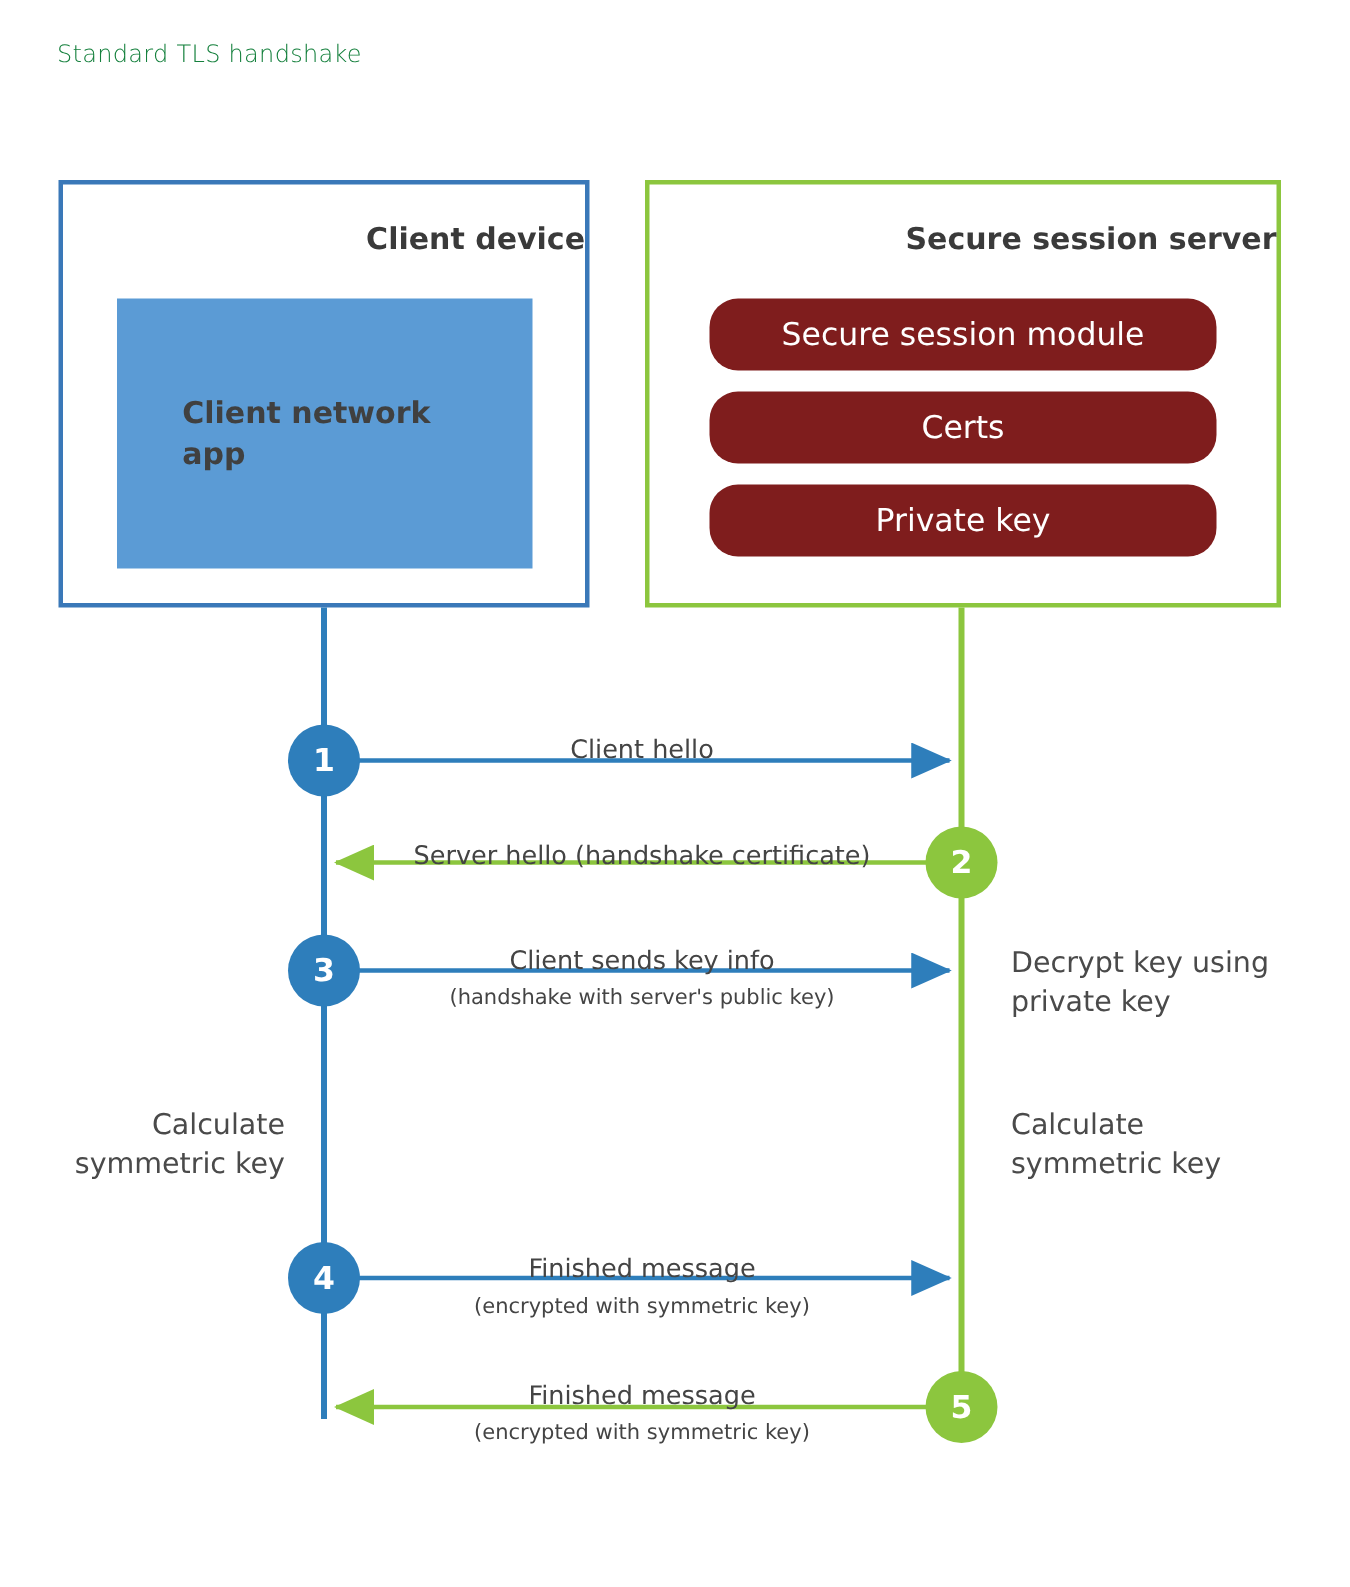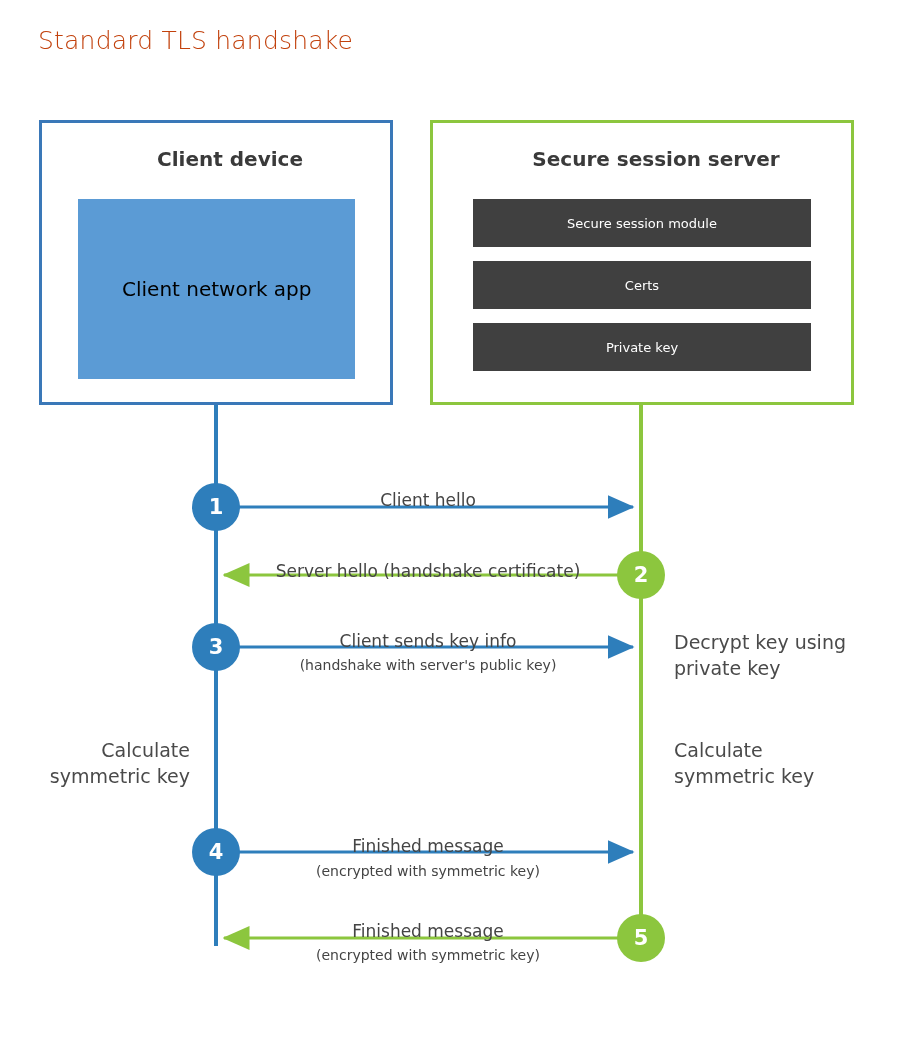--- a/index.html
+++ b/index.html
@@ -19,23 +19,23 @@
     inset: 0;
     width: 900px;
     height: 1058px;
   }
 
   
   .page-title {
     position: absolute;
     left: 38px;
     top: 26px;
-    font-size: 25px;
+    font-size: 16px;
     font-weight: 300;
-    color: #c2410c;
+    color: #15803d;
     letter-spacing: 0.2px;
     white-space: nowrap;
   }
 
   
   .party-box {
     position: absolute;
     background: #ffffff;
     box-sizing: border-box;
   }
@@ -51,65 +51,66 @@
     top: 120px;
     width: 424px;
     height: 285px;
     border: 3px solid #8cc63e;
   }
   .party-title {
     position: absolute;
     left: 0;
     right: 0;
     top: 24px;
-    text-align: center;
+    text-align: right;
     font-size: 20px;
     font-weight: bold;
     color: #3a3a3a;
     padding-left: 28px;
   }
 
   
   .client-app-block {
     position: absolute;
     left: 36px;
     top: 76px;
     width: 277px;
     height: 180px;
     background: #5b9bd5;
     display: flex;
     align-items: center;
     justify-content: center;
   }
   .client-app-label {
-    color: #000000;
+    color: #404040;
     font-size: 20px;
-    font-weight: 400;
-    text-align: right;
+    font-weight: 700;
+    text-align: left;
     line-height: 1.35;
     width: 190px;
   }
 
   
   .server-bars {
     position: absolute;
     left: 40px;
     top: 76px;
     width: 338px;
   }
   .server-bar {
     height: 48px;
-    background: #404040;
+    background: #7f1d1d;
     margin-bottom: 14px;
     display: flex;
     align-items: center;
     justify-content: center;
     color: #ffffff;
-    font-size: 13px;
+    font-size: 21px;
     font-weight: 400;
+    border-radius: 19px;
   }
   .server-bar:last-child { margin-bottom: 0; }
 
   
   #wire-layer {
     position: absolute;
     left: 0;
     top: 0;
     width: 900px;
     height: 1058px;

